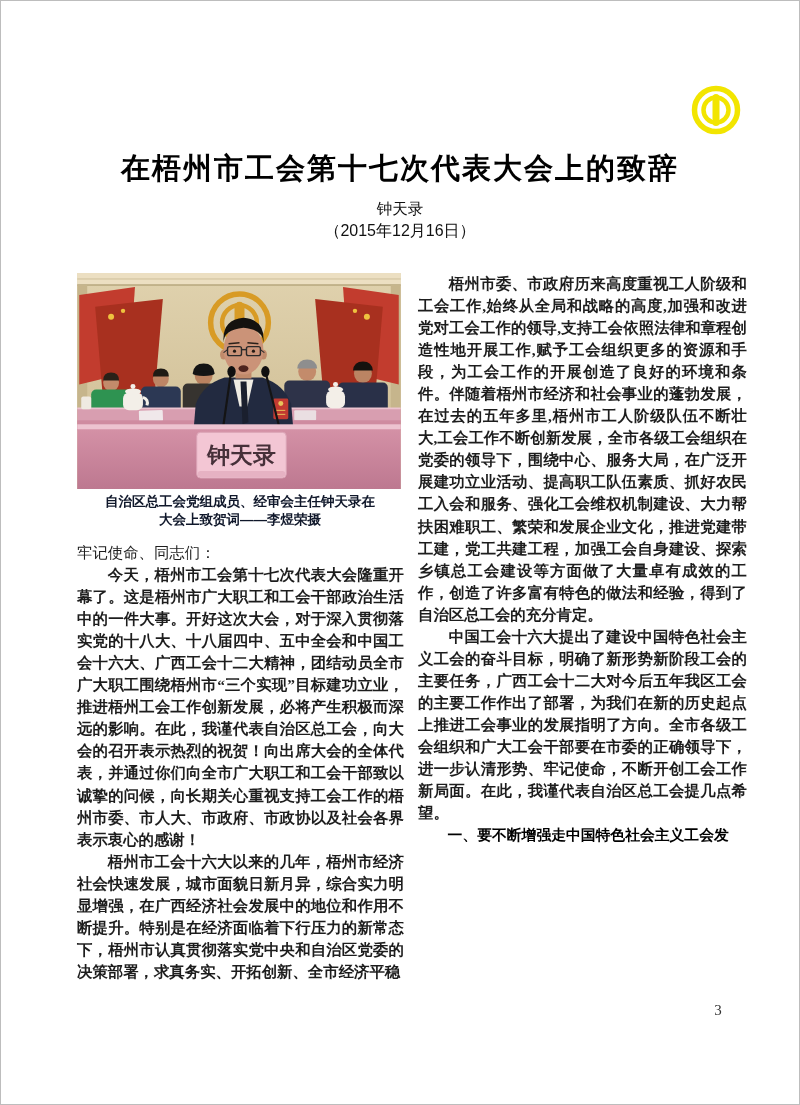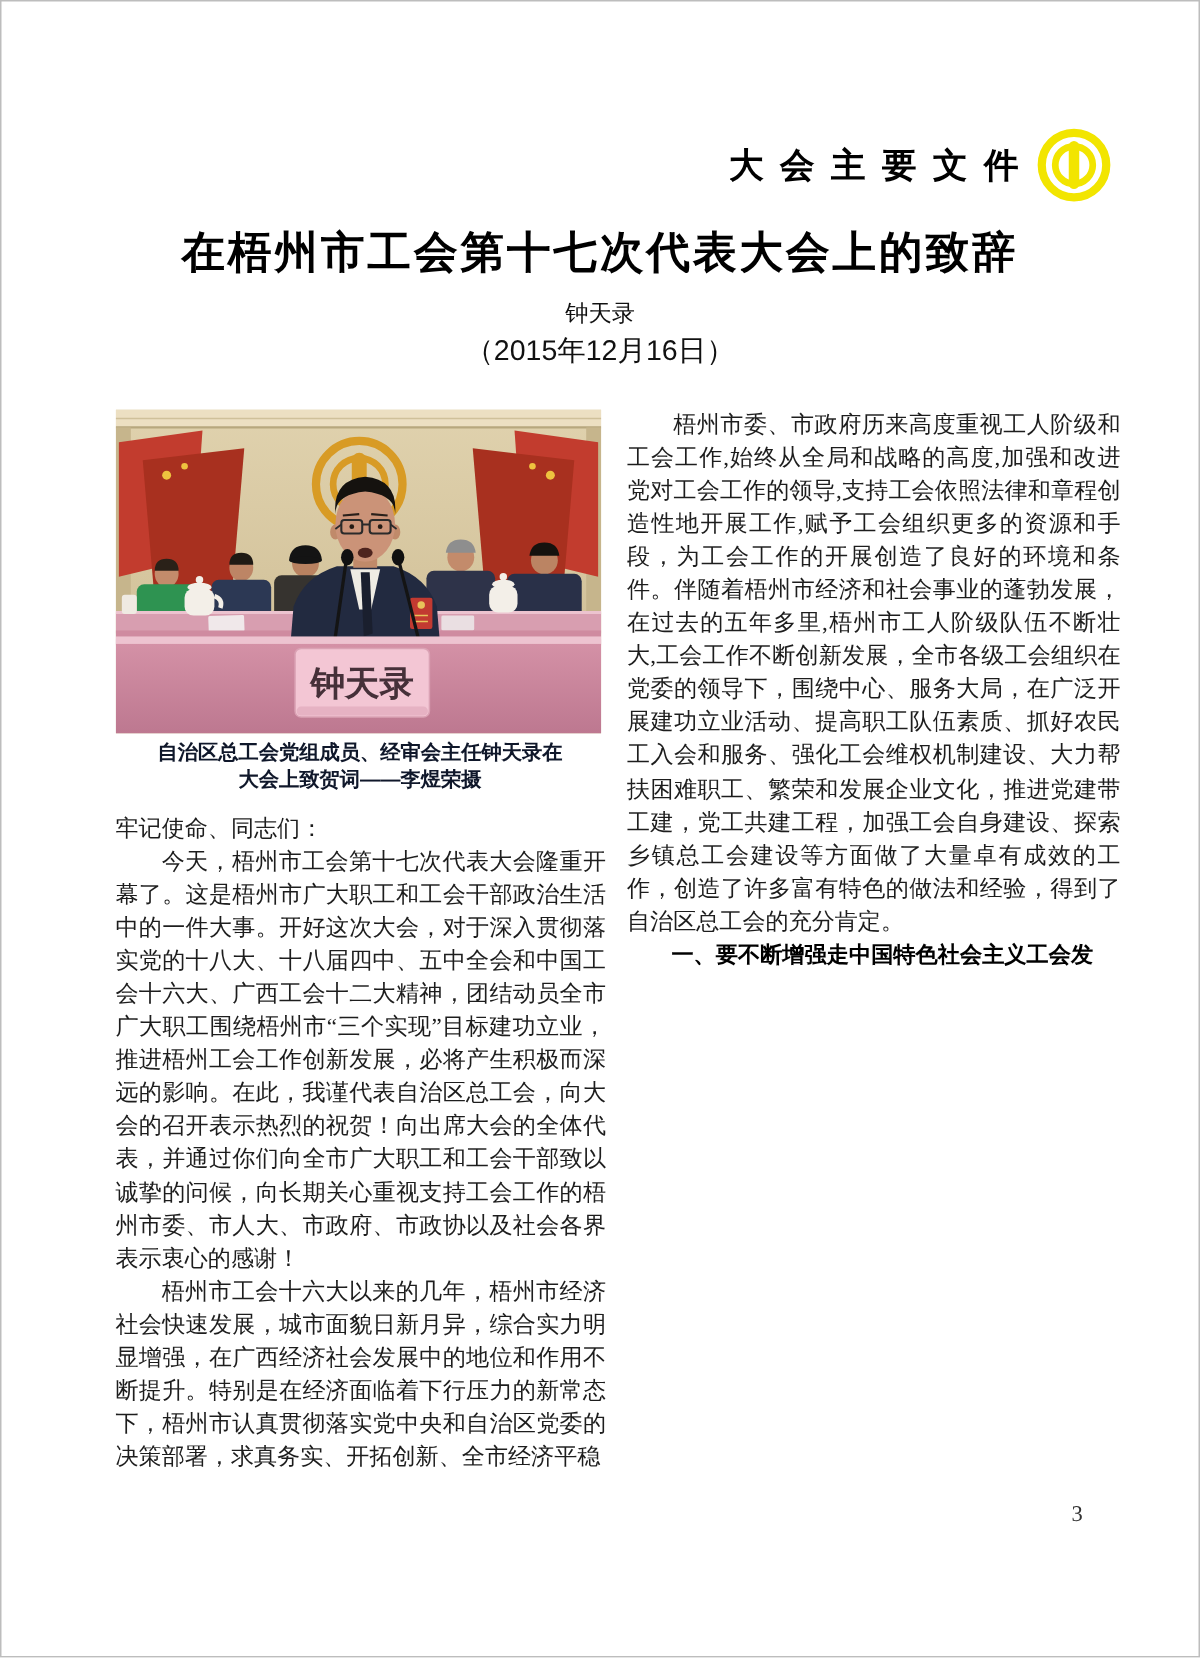--- a/index.html
+++ b/index.html
@@ -10,47 +10,46 @@
   }
   
   .category-header{position:absolute;top:82px;right:56px;display:flex;align-items:center;gap:10px;}
   .category-label{font-size:23px;font-weight:bold;letter-spacing:11px;margin-right:-11px;color:#000;white-space:nowrap;}
   .union-logo{width:54px;height:54px;display:block;}
   
   .article-title{position:absolute;top:148px;left:40px;right:40px;margin:0;text-align:center;
     font-size:29px;font-weight:bold;letter-spacing:2px;color:#000;}
   .article-author{position:absolute;top:198px;left:0;right:0;text-align:center;font-size:15.5px;
     font-family:"Liberation Sans","DejaVu Sans",sans-serif;color:#111;}
-  .article-date{position:absolute;top:220px;left:0;right:0;text-align:center;font-size:19px;
+  .article-date{position:absolute;top:220px;left:0;right:0;text-align:center;font-size:16px;
     font-family:"Liberation Sans","DejaVu Sans",sans-serif;color:#111;}
   
   .speech-photo{position:absolute;left:76px;top:272px;width:324px;height:216px;}
   .speech-photo svg{display:block;width:100%;height:100%;}
   .photo-caption{position:absolute;left:76px;top:492px;width:326px;
     font-family:"Liberation Sans","DejaVu Sans",sans-serif;font-weight:bold;
     font-size:13.5px;line-height:17.5px;color:#0f172a;}
   .caption-line1{text-indent:28px;}
   .caption-line2{display:flex;justify-content:center;}
   
   .column{position:absolute;font-size:15.4px;line-height:22.05px;text-align:justify;color:#1d1d1d;}
   .column p{margin:0;}
-  .column p.indent{text-indent:2em;}
+  .column p.indent{text-indent:2em;font-weight:bold;}
   .left-column{left:76px;top:541px;width:327px;}
   .right-column{left:417px;top:272px;width:329px;}
   .section-heading{font-family:"Liberation Sans","DejaVu Sans",sans-serif;font-weight:bold;
     font-size:14.8px;text-indent:2em;color:#000;margin:0;}
   .page-number{position:absolute;top:1001px;left:702px;width:30px;text-align:center;font-size:15px;color:#333;}
 </style>
 </head>
 <body>
 
 <div class="page">
 
   <div class="category-header">
-    <span class="category-label">大会主要文件</span>
     <svg class="union-logo" viewBox="0 0 54 54" aria-hidden="true">
       <circle cx="27" cy="27" r="21.5" fill="none" stroke="#f2e500" stroke-width="5.5"></circle>
       <circle cx="27" cy="27" r="12.5" fill="none" stroke="#f2e500" stroke-width="4.5"></circle>
       <rect x="23.5" y="11" width="7" height="32" rx="3.5" fill="#f2e500"></rect>
     </svg>
   </div>
 
   <h1 class="article-title">在梧州市工会第十七次代表大会上的致辞</h1>
   <div class="article-author">钟天录</div>
   <div class="article-date">（2015年12月16日）</div>
@@ -187,18 +186,19 @@
   </div>
 
   <div class="column left-column">
     <p>牢记使命、同志们：</p>
     <p class="indent">今天，梧州市工会第十七次代表大会隆重开幕了。这是梧州市广大职工和工会干部政治生活中的一件大事。开好这次大会，对于深入贯彻落实党的十八大、十八届四中、五中全会和中国工会十六大、广西工会十二大精神，团结动员全市广大职工围绕梧州市“三个实现”目标建功立业，推进梧州工会工作创新发展，必将产生积极而深远的影响。在此，我谨代表自治区总工会，向大会的召开表示热烈的祝贺！向出席大会的全体代表，并通过你们向全市广大职工和工会干部致以诚挚的问候，向长期关心重视支持工会工作的梧州市委、市人大、市政府、市政协以及社会各界表示衷心的感谢！</p>
     <p class="indent">梧州市工会十六大以来的几年，梧州市经济社会快速发展，城市面貌日新月异，综合实力明显增强，在广西经济社会发展中的地位和作用不断提升。特别是在经济面临着下行压力的新常态下，梧州市认真贯彻落实党中央和自治区党委的决策部署，求真务实、开拓创新、全市经济平稳</p>
   </div>
 
   <div class="column right-column">
     <p class="indent">梧州市委、市政府历来高度重视工人阶级和工会工作,始终从全局和战略的高度,加强和改进党对工会工作的领导,支持工会依照法律和章程创造性地开展工作,赋予工会组织更多的资源和手段，为工会工作的开展创造了良好的环境和条件。伴随着梧州市经济和社会事业的蓬勃发展，在过去的五年多里,梧州市工人阶级队伍不断壮大,工会工作不断创新发展，全市各级工会组织在党委的领导下，围绕中心、服务大局，在广泛开展建功立业活动、提高职工队伍素质、抓好农民工入会和服务、强化工会维权机制建设、大力帮扶困难职工、繁荣和发展企业文化，推进党建带工建，党工共建工程，加强工会自身建设、探索乡镇总工会建设等方面做了大量卓有成效的工作，创造了许多富有特色的做法和经验，得到了自治区总工会的充分肯定。</p>
+    <p class="indent">中国工会十六大提出了建设中国特色社会主义工会的奋斗目标，明确了新形势新阶段工会的主要任务，广西工会十二大对今后五年我区工会的主要工作作出了部署，为我们在新的历史起点上推进工会事业的发展指明了方向。全市各级工会组织和广大工会干部要在市委的正确领导下，进一步认清形势、牢记使命，不断开创工会工作新局面。在此，我谨代表自治区总工会提几点希望。</p>
     <p class="section-heading">一、要不断增强走中国特色社会主义工会发</p>
   </div>
 
   <div class="page-number">3</div>
 
 </div>
 
 </body></html>

